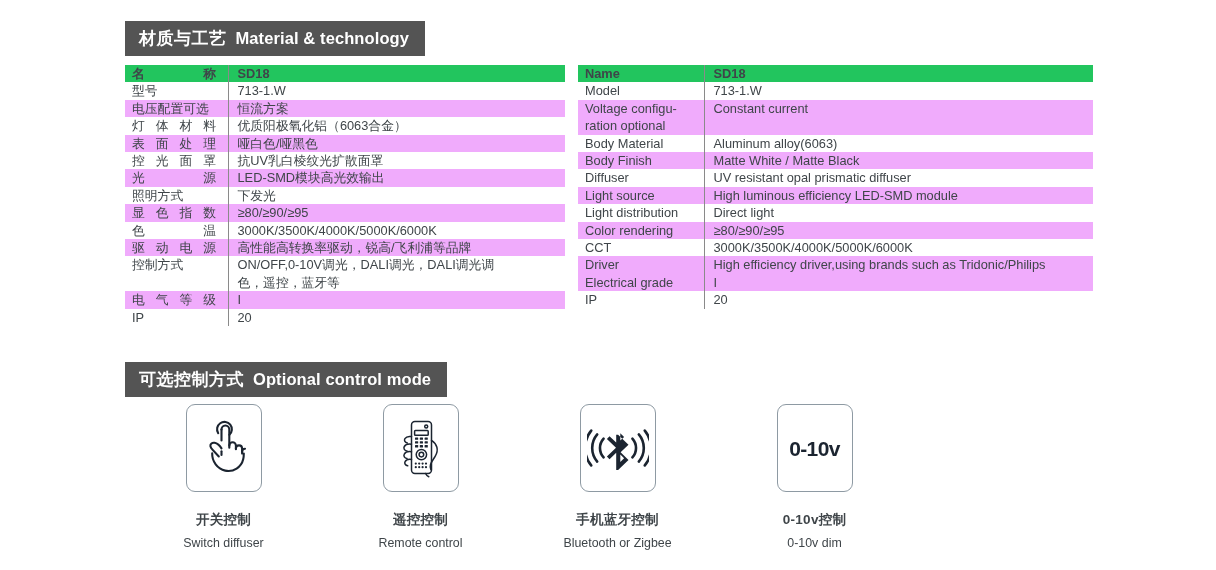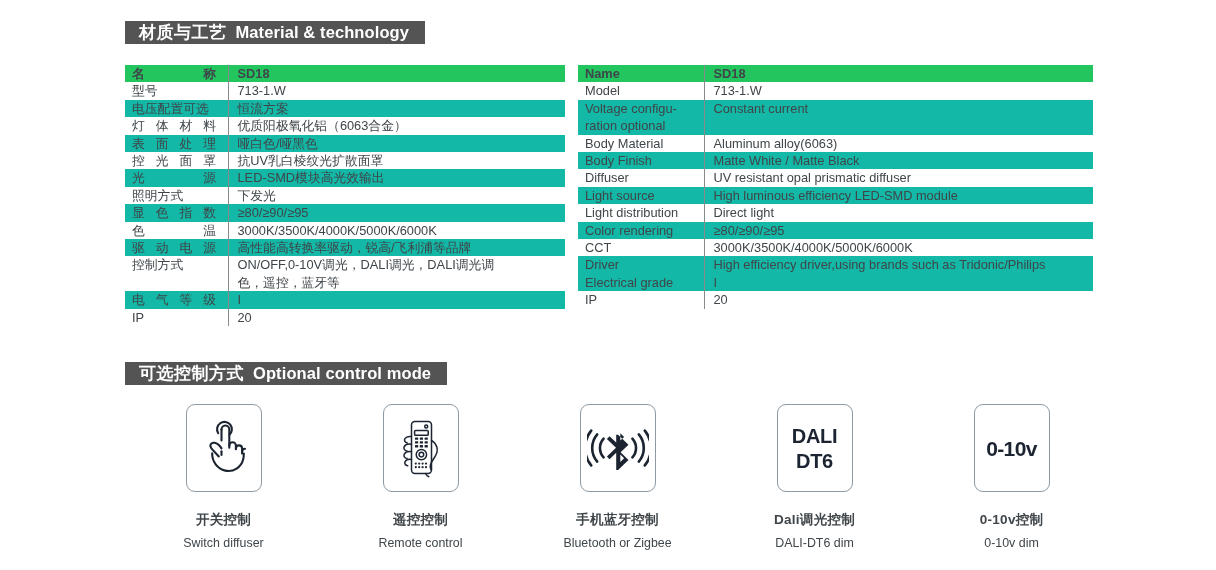--- a/index.html
+++ b/index.html
@@ -13,21 +13,21 @@
     position: relative;
     font-family: "Liberation Sans", "DejaVu Sans", sans-serif;
     color: #3c4043;
     overflow: hidden;
   }
 
   
   .section-bar {
     position: absolute;
     background: #545454;
-    height: 23px;
+    height: 35px;
     display: flex;
     align-items: center;
     padding: 0 16px 0 14px;
     box-sizing: border-box;
     white-space: nowrap;
   }
   .section-bar .cn {
     color: #ffffff;
     font-size: 17px;
     font-weight: bold;
@@ -50,21 +50,21 @@
     border-collapse: collapse;
     table-layout: fixed;
   }
   .spec-table td {
     padding: 0;
     vertical-align: top;
     font-size: 12.8px;
     line-height: 17.4px;
     color: #3f4549;
   }
-  .spec-table tr.shade td { background: #14b8a6; }
+  .spec-table tr.shade td { background: #f0abfc; }
   .spec-table tr.shade-dark td { background: #22c55e; font-weight: bold; }
   .spec-table td.k {
     padding-left: 7px;
     padding-right: 4px;
     white-space: nowrap;
   }
   .spec-table td.v {
     padding-left: 9px;
     border-left: 1px solid #8a8a8a;
   }
@@ -393,30 +393,20 @@
       <path d="M57.8 8.6a27.5 27.5 0 0 1 0 34.8"></path>
     </g>
   </svg>
         </span>
       </div>
       <div class="mode-cn">手机蓝牙控制</div>
       <div class="mode-en">Bluetooth or Zigbee</div>
     </div>
     <div class="mode-item">
       <div class="mode-box">
-        <div class="mode-text">
-          <span class="t1">DALI</span>
-          <span class="t2">DT6</span>
-        </div>
-      </div>
-      <div class="mode-cn">Dali调光控制</div>
-      <div class="mode-en">DALI-DT6 dim</div>
-    </div>
-    <div class="mode-item">
-      <div class="mode-box">
         <div class="mode-text single">
           <span class="t1">0-10v</span>
         </div>
       </div>
       <div class="mode-cn">0-10v控制</div>
       <div class="mode-en">0-10v dim</div>
     </div>
   </div>
 
 </body></html>

